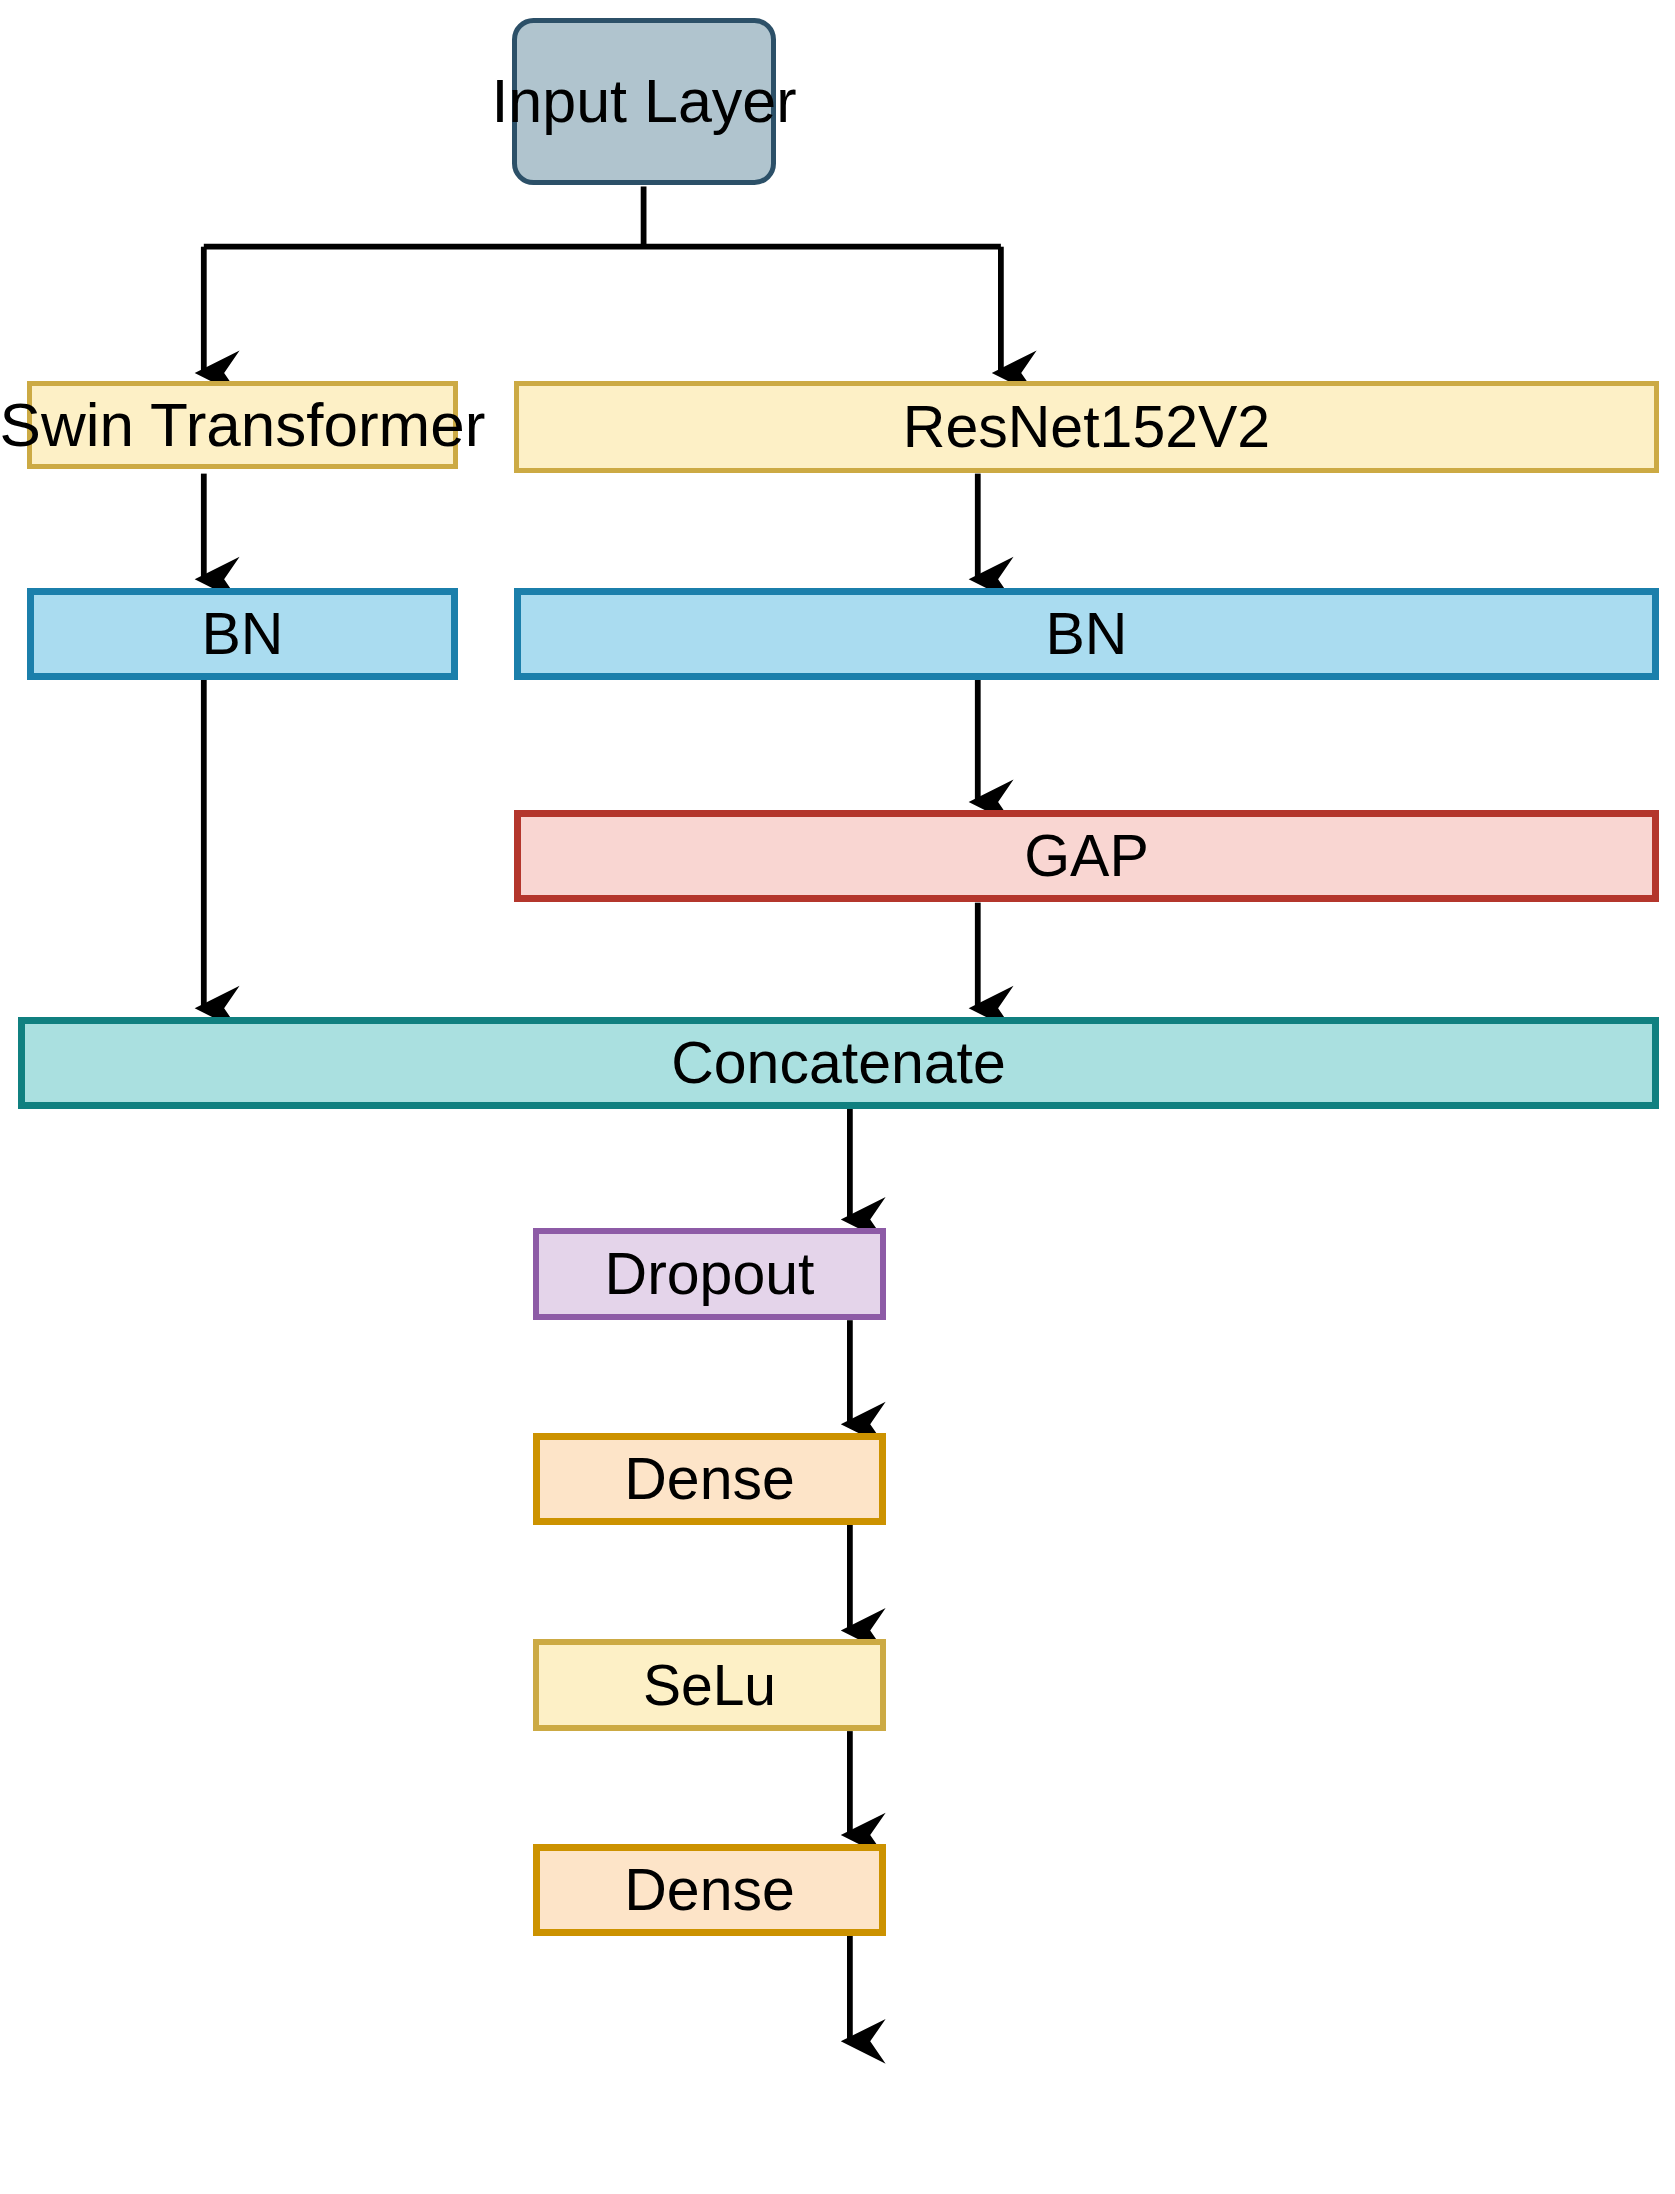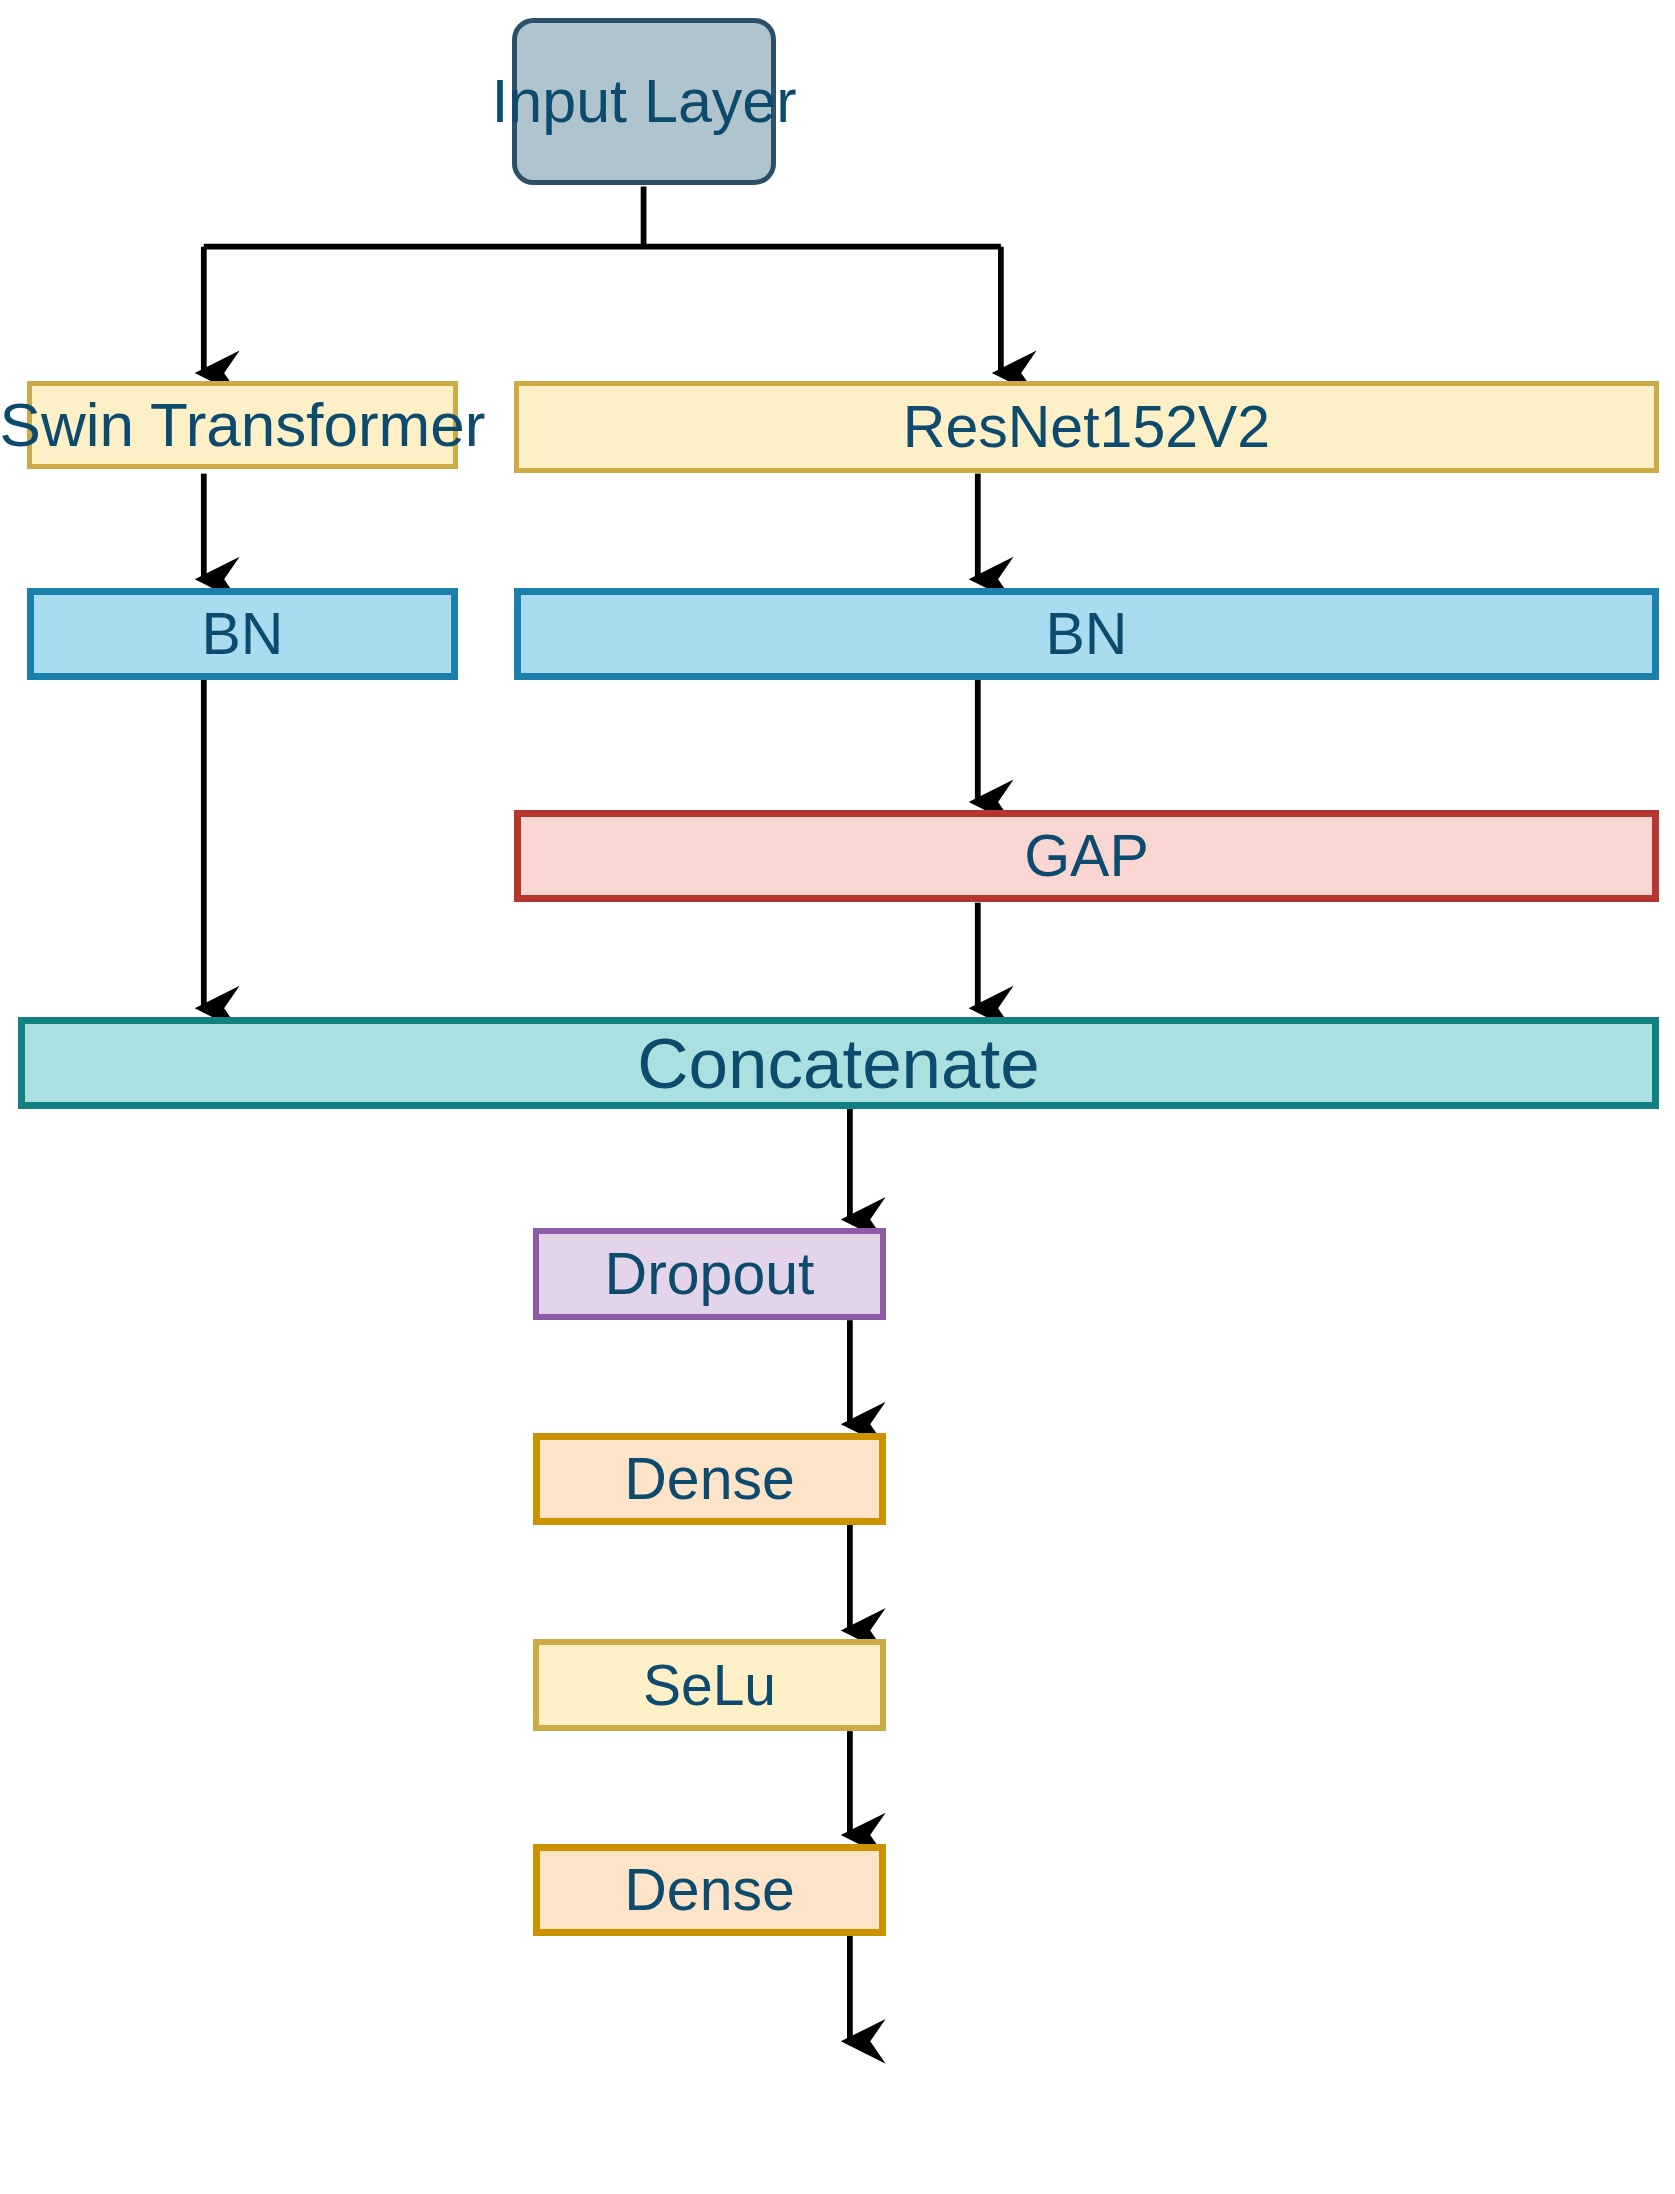--- a/index.html
+++ b/index.html
@@ -1,37 +1,37 @@
 <!DOCTYPE html>
 <html style="font-size:13.2px"><head>
 <meta charset="utf-8">
 <style>
   html,body{margin:0;padding:0;background:#ffffff;}
   body{width:1675px;height:2194px;font-family:"Liberation Sans",sans-serif;}
   #diagram{position:relative;width:1675px;height:2194px;overflow:hidden;background:#fff;}
   #edges{position:absolute;left:0;top:0;width:1675px;height:2194px;pointer-events:none;}
   .node{position:absolute;box-sizing:border-box;display:flex;align-items:center;
-        justify-content:center;color:#0c4a6e;line-height:1;text-align:center;
+        justify-content:center;color:#000000;line-height:1;text-align:center;
         font-family:"Liberation Sans",sans-serif;font-weight:400;}
   .node .lbl{display:block;white-space:nowrap;}
   
   #n-input     {left:512px; top:18px;  width:264px; height:167px;
                 background:#b0c4ce;border:5.8px solid #2c5068;border-radius:21.5px;font-size:61px;}
   #n-swin      {left:27px;  top:381px; width:431px; height:88px;
                 background:#fdf0c6;border:5.8px solid #ccaa44;font-size:62px;}
   #n-resnet    {left:514px; top:381px; width:1145px;height:92px;
                 background:#fdf0c6;border:5.8px solid #ccaa44;font-size:59px;}
   #n-bn-left   {left:27px;  top:588px; width:431px; height:92px;
                 background:#aadcf0;border:7.4px solid #1b7fab;font-size:59px;}
   #n-bn-right  {left:514px; top:588px; width:1145px;height:92px;
                 background:#aadcf0;border:7.4px solid #1b7fab;font-size:59px;}
   #n-gap       {left:514px; top:810px; width:1145px;height:92px;
                 background:#f9d6d2;border:7.4px solid #b4362c;font-size:59px;}
   #n-concat    {left:18px;  top:1017px;width:1641px;height:92px;
-                background:#aae0e0;border:7.4px solid #108080;font-size:71px;}
+                background:#aae0e0;border:7.4px solid #108080;font-size:59px;}
   #n-dropout   {left:533px; top:1228px;width:353px; height:92px;
                 background:#e4d4ea;border:6.6px solid #8d5ba6;font-size:59px;}
   #n-dense1    {left:533px; top:1433px;width:353px; height:92px;
                 background:#fde4c8;border:7.4px solid #cc9200;font-size:59px;}
   #n-selu      {left:533px; top:1639px;width:353px; height:92px;
                 background:#fdf0c6;border:6.6px solid #ccaa44;font-size:57px;}
   #n-dense2    {left:533px; top:1844px;width:353px; height:92px;
                 background:#fde4c8;border:7.4px solid #cc9200;font-size:59px;}
   #n-softmax   {left:533px; top:2050px;width:353px; height:92px;
                 background:#fdf0c6;border:6.6px solid #ccaa44;font-size:59px;}

